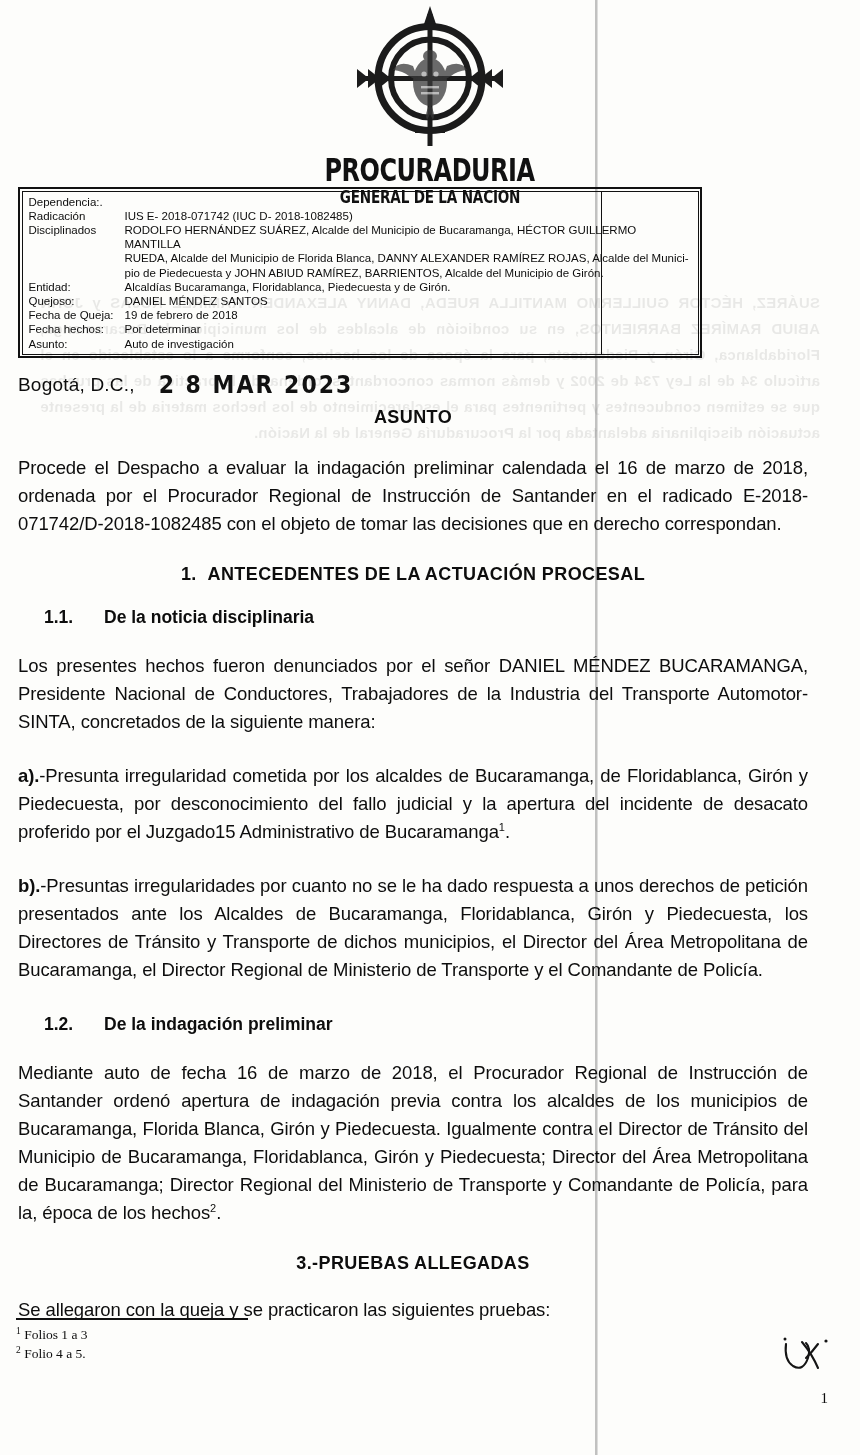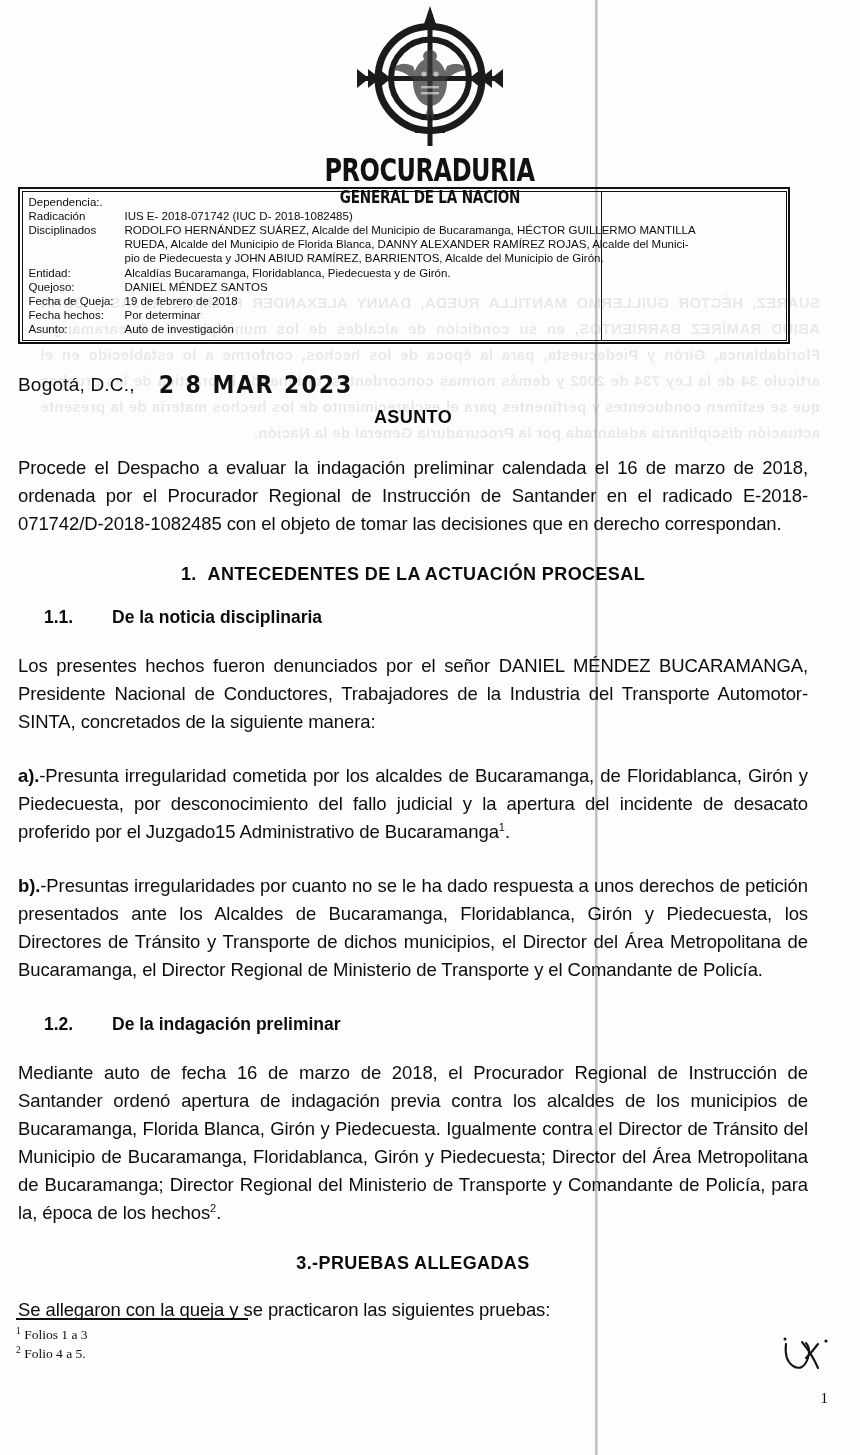--- a/index.html
+++ b/index.html
@@ -86,21 +86,21 @@
     color: #111;
     transform: scaleY(1.3) scaleX(0.97);
     margin-top: 7px;
   }
 
   
   .hdr-table {
     position: absolute;
     left: 18px;
     top: 187px;
-    width: 772px;
+    width: 684px;
     border: 2.5px solid #111;
     box-sizing: border-box;
     background: transparent;
   }
   .hdr-inner {
     border: 1px solid #111;
     margin: 1.5px;
     padding: 3px 0 3px 0;
     display: flex;
     position: relative;
@@ -178,21 +178,21 @@
     letter-spacing: -0.1px;
   }
   p.para.last { margin-bottom: 30px; }
 
   .sub-head {
     font-weight: bold;
     font-size: 17.5px;
     margin: 0 0 24px 0;
     padding-left: 26px;
     display: flex;
-    gap: 12px;
+    gap: 4px;
   }
   .sub-head .num { width: 56px; flex: 0 0 56px; }
 
   sup { font-size: 11px; vertical-align: super; line-height: 0; }
   .bold { font-weight: bold; }
 
   
   .fn-rule {
     position: absolute;
     left: 16px;

